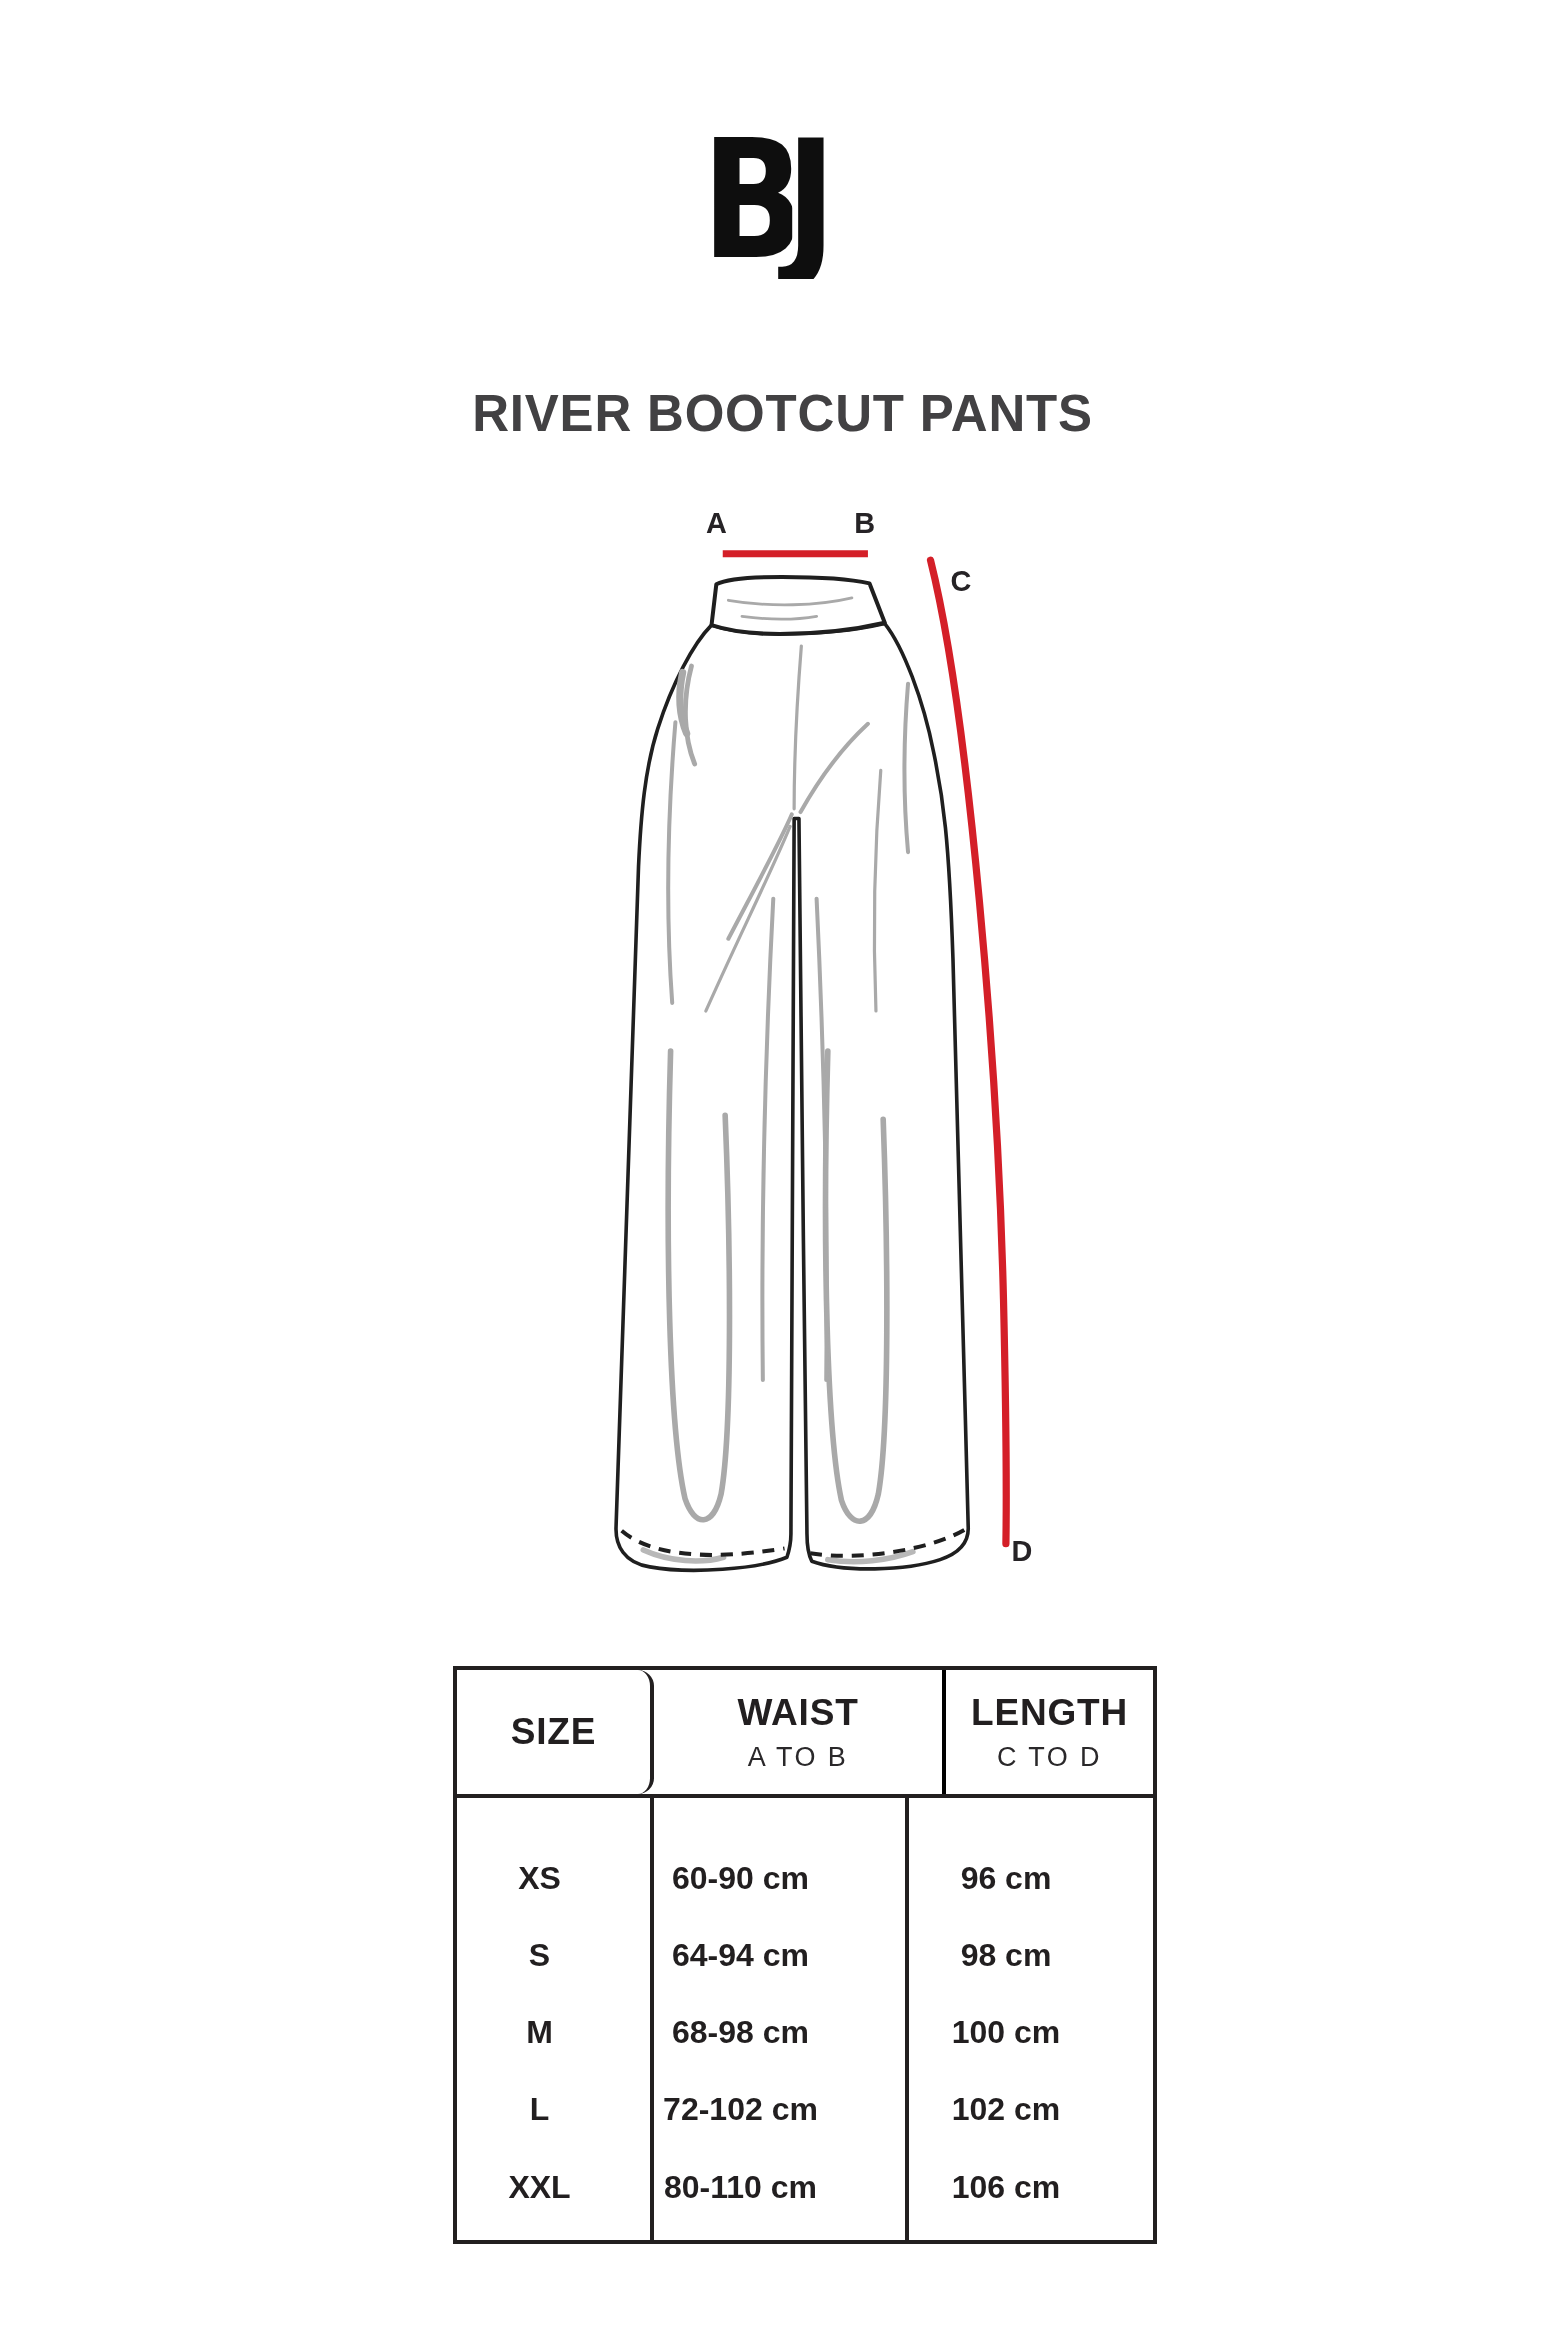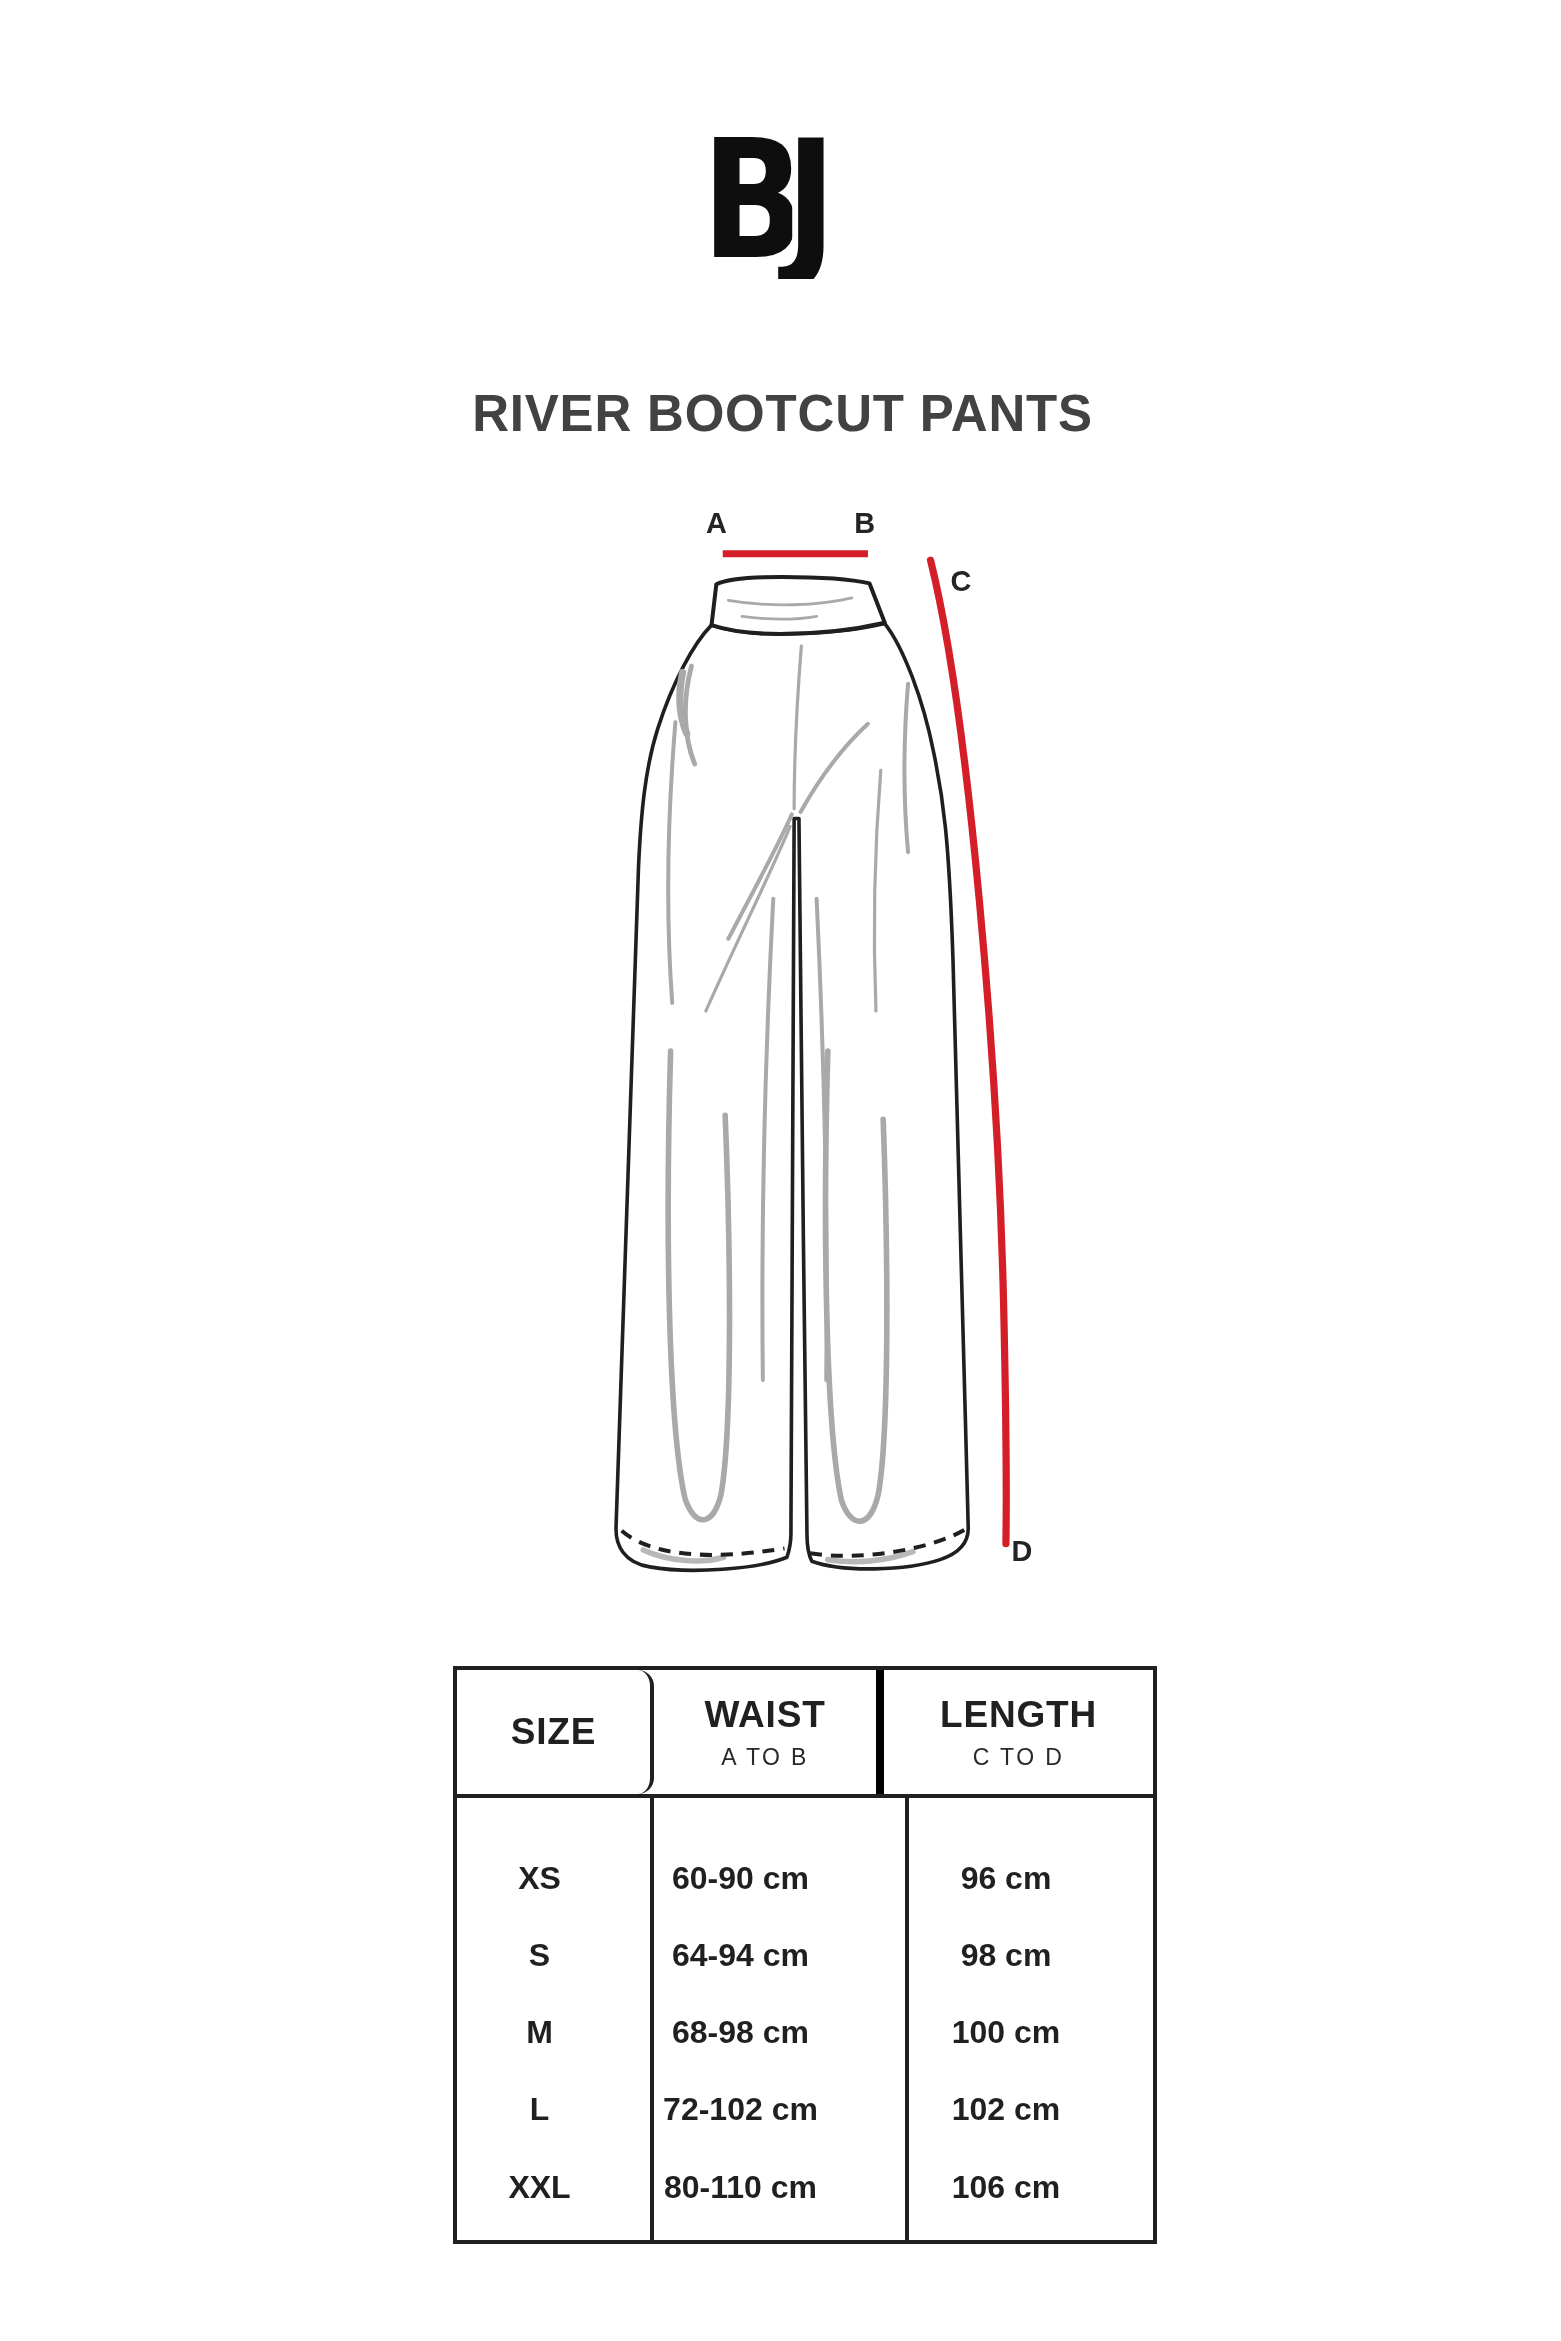--- a/index.html
+++ b/index.html
@@ -24,24 +24,24 @@
   
   .size-table{
     position:absolute;left:453px;top:1666px;width:704px;height:578px;
     border:4px solid #221f20;box-sizing:border-box;
     display:flex;flex-direction:column;
     color:#221f20;
   }
   .thead{display:flex;height:124px;border-bottom:4px solid #221f20;flex:none;}
   .hcell{display:flex;flex-direction:column;align-items:center;justify-content:center;box-sizing:border-box;}
   .hcell.c1{width:197px;border-right:4px solid #221f20;border-radius:16px;}
-  .hcell.c2{width:230px;border-right:8px solid #000000;}
+  .hcell.c2{width:292px;border-right:4px solid #000000;}
   .hcell.c3{flex:1;border-radius:12px;}
   .hlabel{font-size:37px;font-weight:bold;letter-spacing:0.8px;}
-  .hsub{font-size:23px;font-weight:normal;letter-spacing:2.4px;margin-top:8px;color:#2a282a;}
+  .hsub{font-size:27px;font-weight:normal;letter-spacing:2.4px;margin-top:8px;color:#2a282a;}
   .tbody{flex:1;position:relative;display:flex;flex-direction:column;padding:42px 0 14.4px;box-sizing:border-box;}
   .vline{position:absolute;top:0;bottom:0;width:4px;background:#221f20;}
   .vline.v1{left:193px;}
   .vline.v2{left:448px;}
   .trow{flex:1;display:flex;align-items:center;}
   .tcell{box-sizing:border-box;text-align:center;font-size:32px;font-weight:bold;}
   .tcell.c1{width:165px;}
   .tcell.c2{width:237px;}
   .tcell.c3{flex:1;}
 </style>

